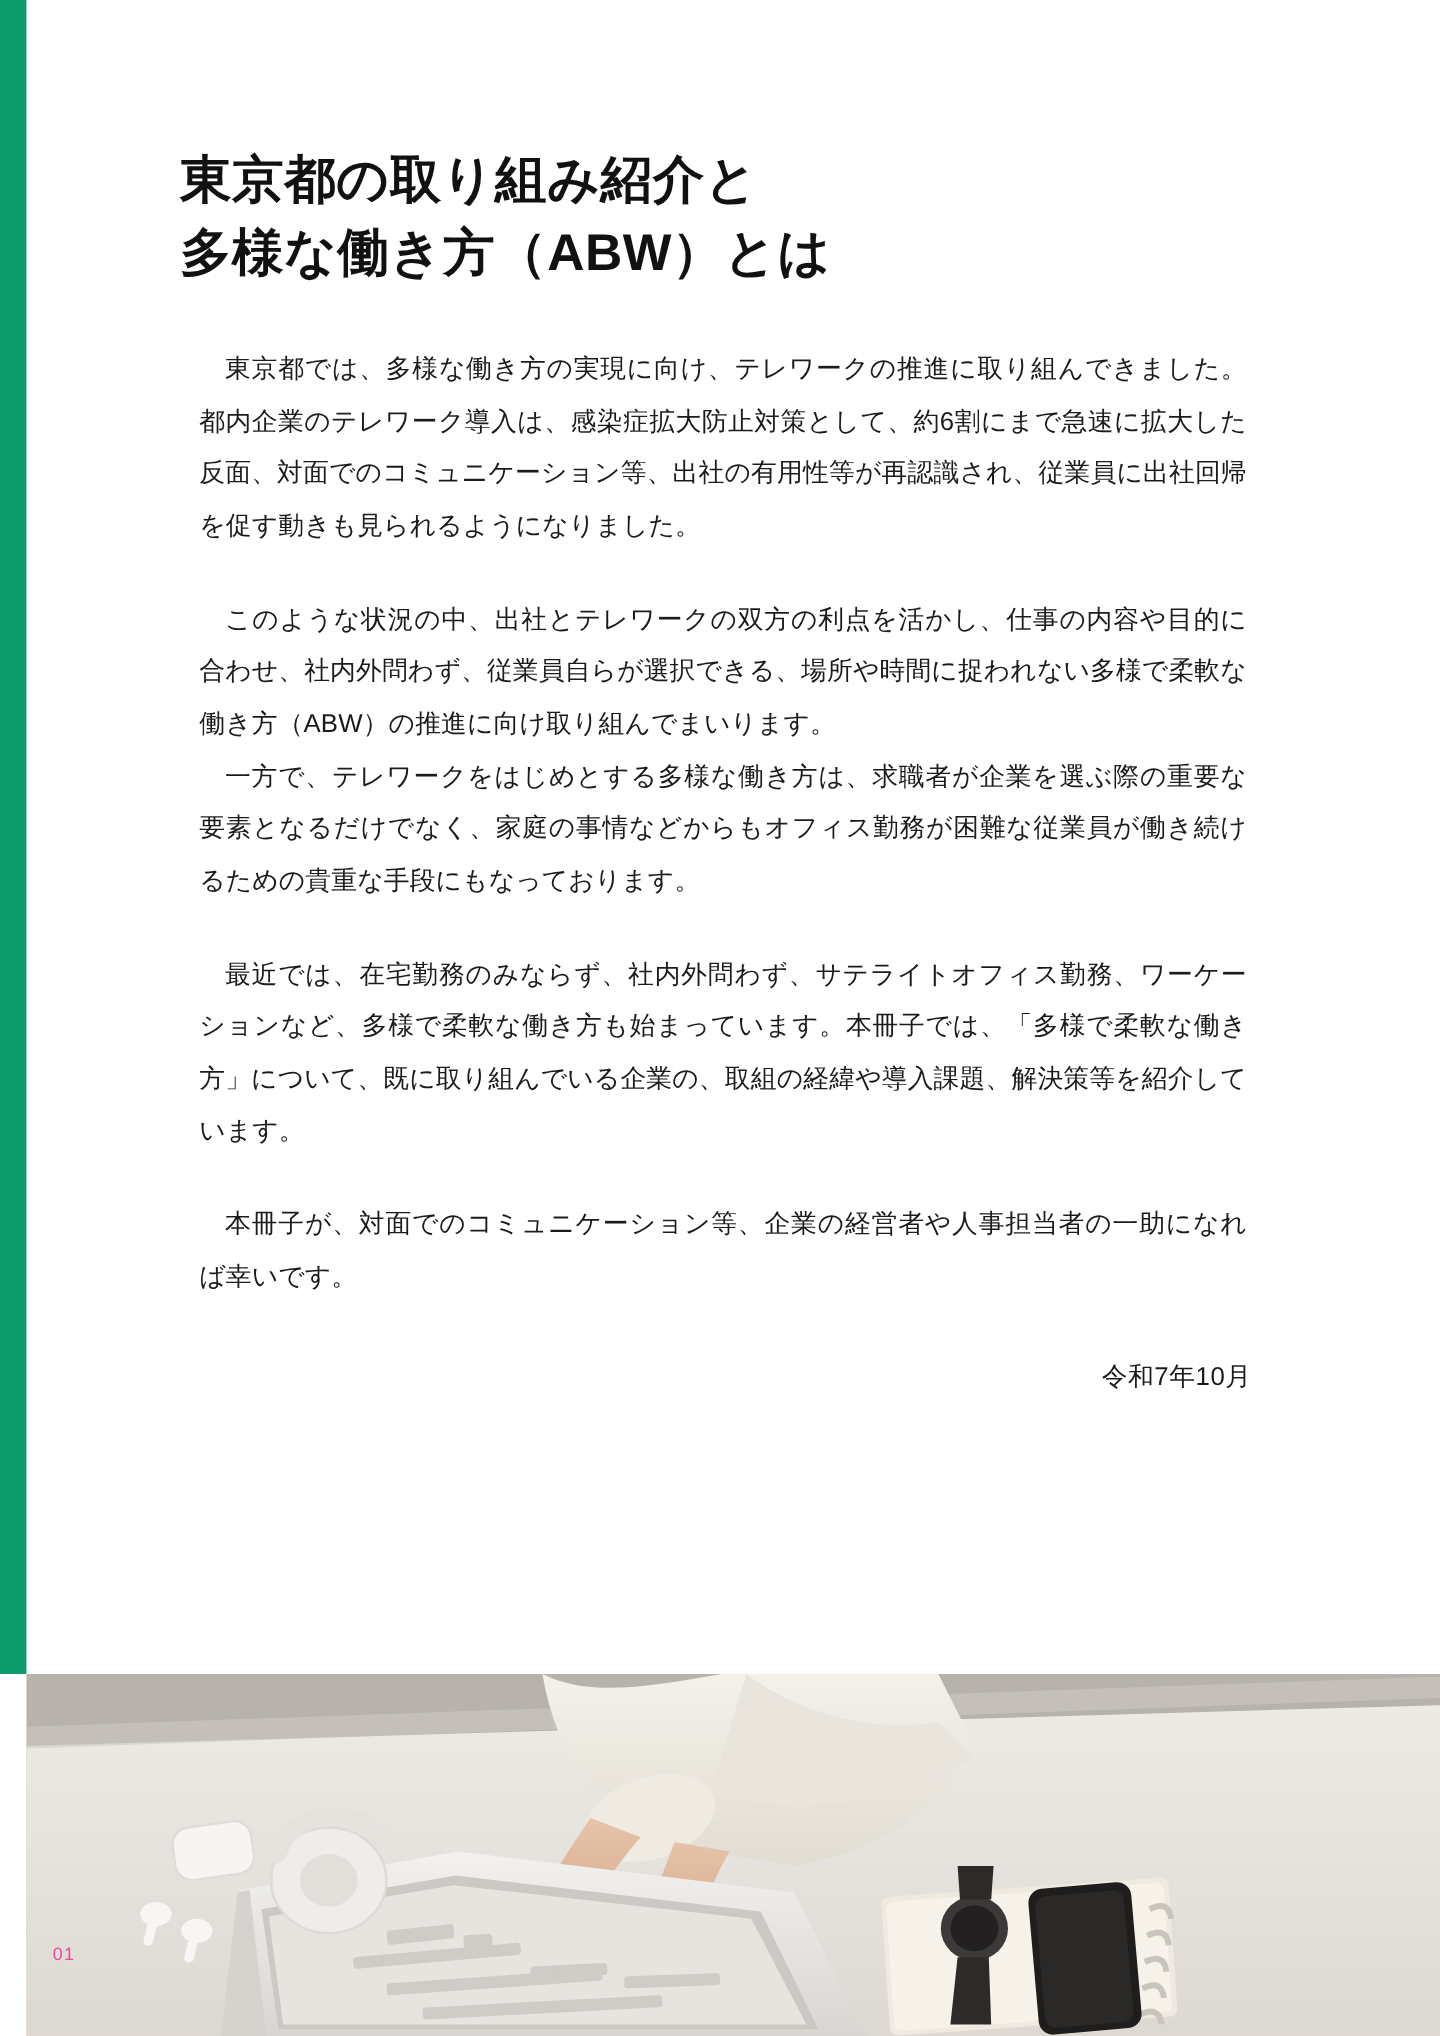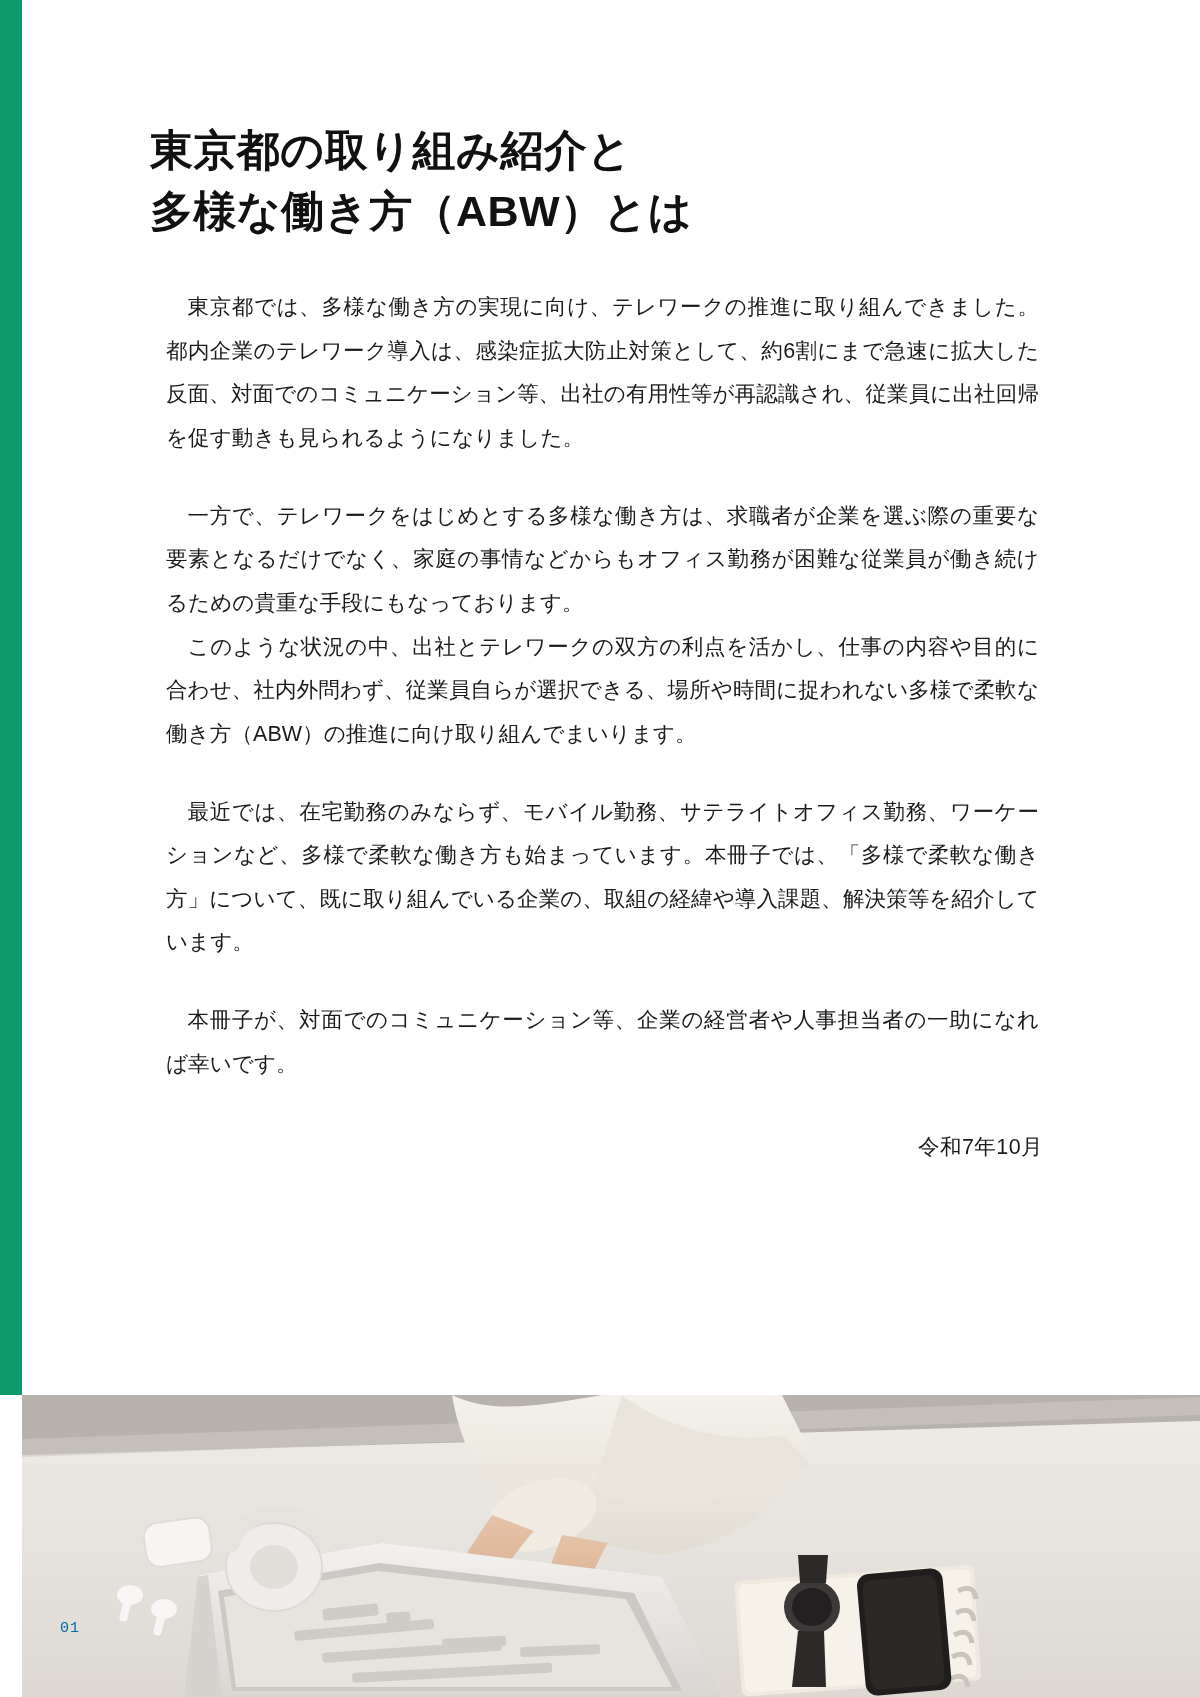--- a/index.html
+++ b/index.html
@@ -86,47 +86,46 @@
     top: 1395px;
     width: 1178px;
     height: 302px;
     overflow: hidden;
     background: #d8d4cf;
   }
   .photo svg { display: block; }
 
   .page-number {
     position: absolute;
-    left: 60px;
+    left: 44px;
     top: 1620px;
     font-size: 15px;
-    color: #0369a1;
+    color: #ec4899;
     letter-spacing: 0.06em;
-    font-family: Liberation Mono, monospace;
   }
 </style>
 </head>
 <body>
 
 <div class="page">
 
   <div class="left-bar"></div>
 
   <div class="content">
 
     <h1 class="title">東京都の取り組み紹介と
 多様な働き方（ABW）とは</h1>
 
     <div class="body-block">
       <p class="para">東京都では、多様な働き方の実現に向け、テレワークの推進に取り組んできました。都内企業のテレワーク導入は、感染症拡大防止対策として、約6割にまで急速に拡大した反面、対面でのコミュニケーション等、出社の有用性等が再認識され、従業員に出社回帰を促す動きも見られるようになりました。</p>
       <div class="gap-lg"></div>
+      <p class="para">このような状況の中、出社とテレワークの双方の利点を活かし、仕事の内容や目的に合わせ、社内外問わず、従業員自らが選択できる、場所や時間に捉われない多様で柔軟な働き方（ABW）の推進に向け取り組んでまいります。</p>
       <p class="para">一方で、テレワークをはじめとする多様な働き方は、求職者が企業を選ぶ際の重要な要素となるだけでなく、家庭の事情などからもオフィス勤務が困難な従業員が働き続けるための貴重な手段にもなっております。</p>
-      <p class="para">このような状況の中、出社とテレワークの双方の利点を活かし、仕事の内容や目的に合わせ、社内外問わず、従業員自らが選択できる、場所や時間に捉われない多様で柔軟な働き方（ABW）の推進に向け取り組んでまいります。</p>
       <div class="gap-lg"></div>
-      <p class="para">最近では、在宅勤務のみならず、モバイル勤務、サテライトオフィス勤務、ワーケーションなど、多様で柔軟な働き方も始まっています。本冊子では、「多様で柔軟な働き方」について、既に取り組んでいる企業の、取組の経緯や導入課題、解決策等を紹介しています。</p>
+      <p class="para">最近では、在宅勤務のみならず、社内外問わず、サテライトオフィス勤務、ワーケーションなど、多様で柔軟な働き方も始まっています。本冊子では、「多様で柔軟な働き方」について、既に取り組んでいる企業の、取組の経緯や導入課題、解決策等を紹介しています。</p>
       <div class="gap-lg"></div>
       <p class="para">本冊子が、対面でのコミュニケーション等、企業の経営者や人事担当者の一助になれば幸いです。</p>
     </div>
 
     <div class="date-line">令和7年10月</div>
   </div>
 
   <div class="photo">
     <svg width="1178" height="302" viewBox="0 0 1178 302" xmlns="http://www.w3.org/2000/svg">
       <defs>

